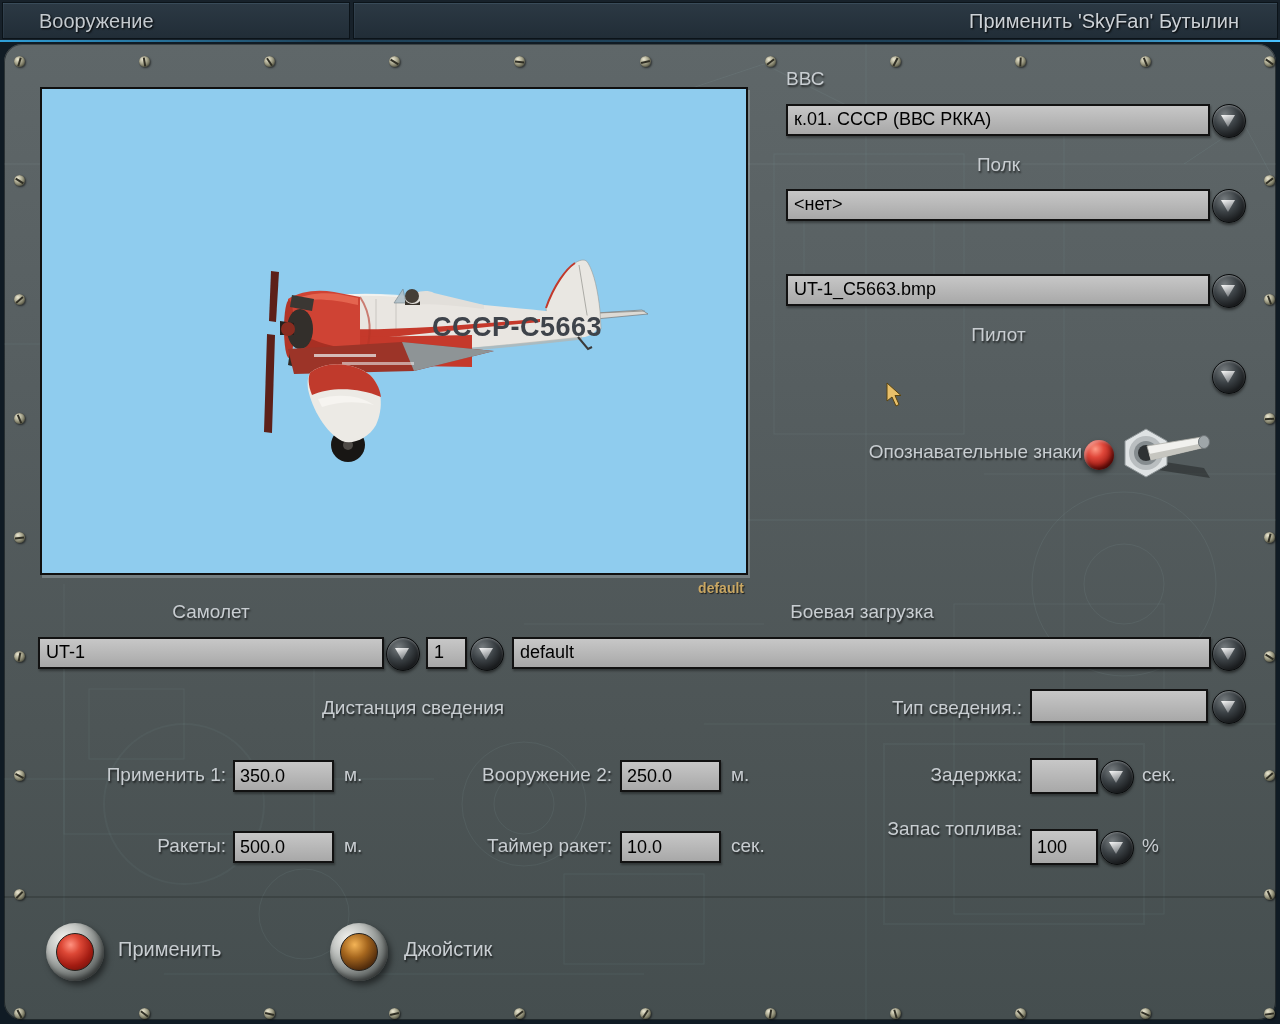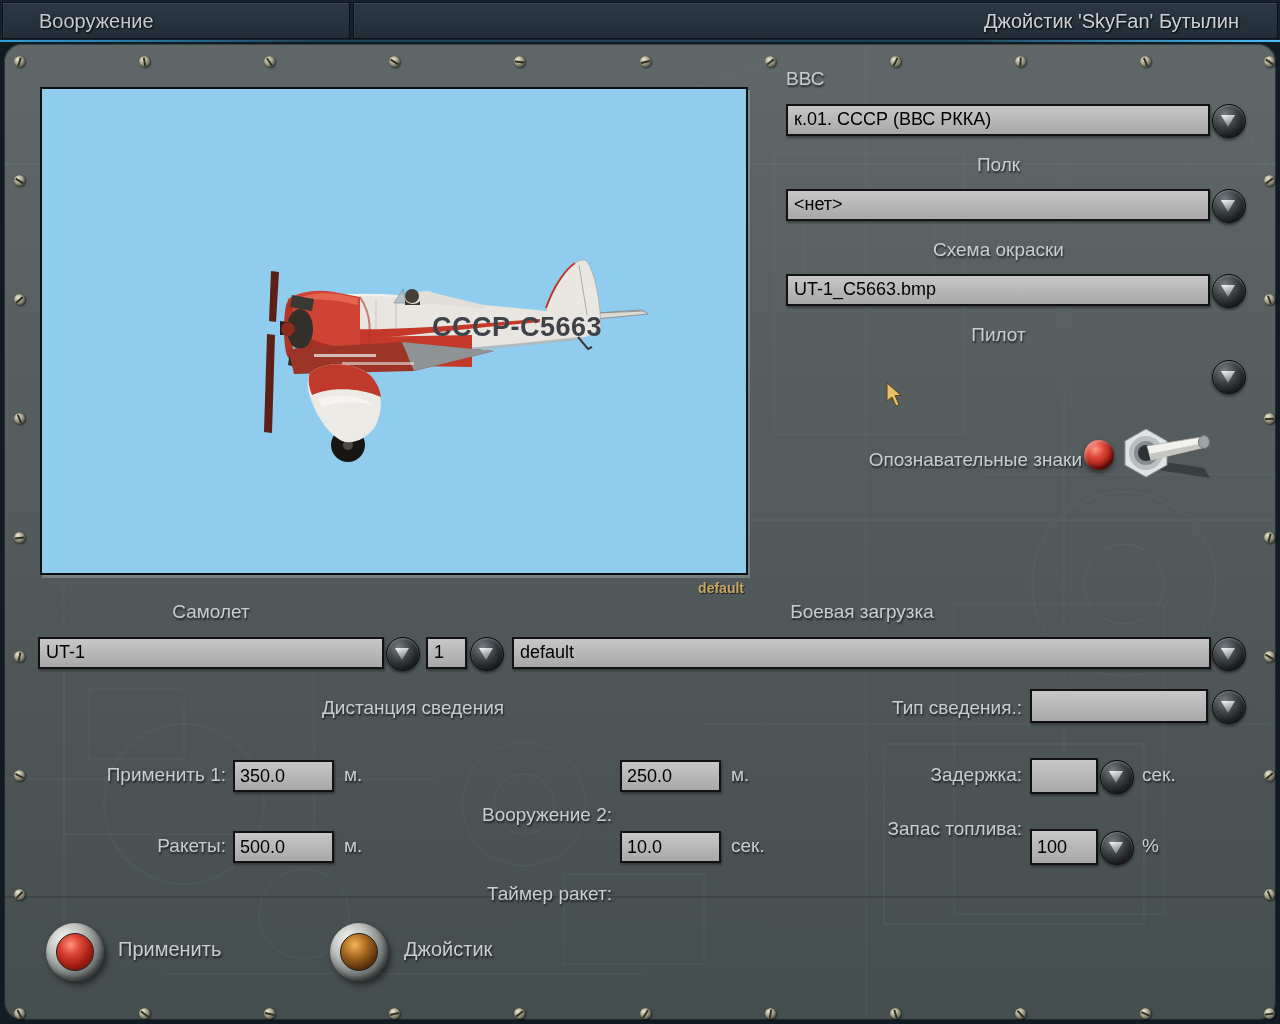--- a/index.html
+++ b/index.html
@@ -66,21 +66,21 @@
 </head>
 <body>
 
 <div class="screen">
 
   <div class="topbar">
     <div class="tab" style="left:2px;width:348px;">
       <span class="tab-label">Вооружение</span>
     </div>
     <div class="tab" style="left:353px;width:925px;">
-      <span class="pilot-name">Джойстик 'SkyFan' Бутылин</span>
+      <span class="pilot-name">Применить 'SkyFan' Бутылин</span>
     </div>
     <div class="accent"></div>
   </div>
 
   <div class="panel">
     <svg class="blueprint" width="1272" height="976" viewBox="0 0 1272 976">
       <g stroke="#b8e2e6" stroke-opacity="0.07" fill="none" stroke-width="1">
         <rect x="60" y="620" width="250" height="170"></rect>
           <rect x="85" y="645" width="95" height="70"></rect>
         <circle cx="520" cy="760" r="62"></circle>
@@ -180,32 +180,31 @@
   <div class="dbtn" style="left:1212px;top:104px;">
       <span class="tri"></span>
     </div>
 
   <div class="label" style="left:786px;width:425px;top:154px;text-align:center;">Полк</div>
   <div class="field" style="left:786px;top:189px;width:424px;">&lt;нет&gt;</div>
   <div class="dbtn" style="left:1212px;top:189px;">
       <span class="tri"></span>
     </div>
 
-  <div class="label" style="left:786px;width:425px;top:239px;text-align:center;">Схема окраски</div>
   <div class="field" style="left:786px;top:274px;width:424px;">UT-1_C5663.bmp</div>
   <div class="dbtn" style="left:1212px;top:274px;">
       <span class="tri"></span>
     </div>
 
   <div class="label" style="left:786px;width:425px;top:324px;text-align:center;">Пилот</div>
   <div class="dbtn" style="left:1212px;top:360px;">
       <span class="tri"></span>
     </div>
 
-  <div class="label" style="left:682px;width:400px;top:441px;text-align:right;margin-top:8px;">Опознавательные знаки</div>
+  <div class="label" style="left:682px;width:400px;top:441px;text-align:right;">Опознавательные знаки</div>
   <div class="lamp" style="left:1084px;top:440px;"></div>
   <svg style="position:absolute;left:1116px;top:424px;" width="100" height="62" viewBox="0 0 100 62">
     <polygon points="36,36 88,44 94,54 42,46" fill="rgba(0,0,0,0.32)"></polygon>
     <polygon points="30,5 51,17 51,41 30,53 9,41 9,17" fill="#dfe3e4" stroke="#8d9496" stroke-width="1"></polygon>
     <circle cx="30" cy="29" r="17" fill="#b9bec0"></circle>
     <circle cx="30" cy="29" r="12" fill="#858c8f"></circle>
     <circle cx="30" cy="29" r="8" fill="#2e3234"></circle>
     <polygon points="31,22 86,13 90,23 35,36" fill="#f1f1ee" stroke="#b0b0aa" stroke-width="0.8"></polygon>
     <polygon points="33,30 88,19 90,23 35,36" fill="#c6c6c0"></polygon>
     <ellipse cx="88" cy="18" rx="5.5" ry="6.5" fill="#9fa6a9" stroke="#6e7477" stroke-width="1"></ellipse>
@@ -230,36 +229,36 @@
   <div class="label" style="left:852px;width:170px;top:697px;text-align:right;">Тип сведения.:</div>
   <div class="field" style="left:1030px;top:689px;width:178px;height:34px;"></div>
   <div class="dbtn" style="left:1212px;top:690px;">
       <span class="tri"></span>
     </div>
 
   <div class="label" style="left:58px;width:168px;top:764px;text-align:right;">Применить 1:</div>
   <input class="field" style="left: 233px; top: 760px; width: 101px;" value="350.0">
   <div class="label" style="left:344px;top:764px;">м.</div>
 
-  <div class="label" style="left:438px;width:174px;top:764px;text-align:right;margin-top:40px;">Вооружение 2:</div>
+  <div class="label" style="left:438px;width:174px;top:764px;text-align:right;">Вооружение 2:</div>
   <input class="field" style="left: 620px; top: 760px; width: 101px;" value="250.0">
   <div class="label" style="left:731px;top:764px;">м.</div>
 
   <div class="label" style="left:880px;width:142px;top:764px;text-align:right;">Задержка:</div>
   <input class="field" style="left: 1030px; top: 758px; width: 68px; height: 36px;" value="">
   <div class="dbtn" style="left:1100px;top:760px;">
       <span class="tri"></span>
     </div>
   <div class="label" style="left:1142px;top:764px;">сек.</div>
 
   <div class="label" style="left:58px;width:168px;top:835px;text-align:right;">Ракеты:</div>
   <input class="field" style="left: 233px; top: 831px; width: 101px;" value="500.0">
   <div class="label" style="left:344px;top:835px;">м.</div>
 
-  <div class="label" style="left:438px;width:174px;top:835px;text-align:right;margin-top:48px;">Таймер ракет:</div>
+  <div class="label" style="left:438px;width:174px;top:835px;text-align:right;">Таймер ракет:</div>
   <input class="field" style="left: 620px; top: 831px; width: 101px;" value="10.0">
   <div class="label" style="left:731px;top:835px;">сек.</div>
 
   <div class="label" style="left:850px;width:172px;top:818px;text-align:right;">Запас топлива:</div>
   <input class="field" style="left: 1030px; top: 829px; width: 68px; height: 36px;" value="100">
   <div class="dbtn" style="left:1100px;top:831px;">
       <span class="tri"></span>
     </div>
   <div class="label" style="left:1142px;top:835px;">%</div>
 

